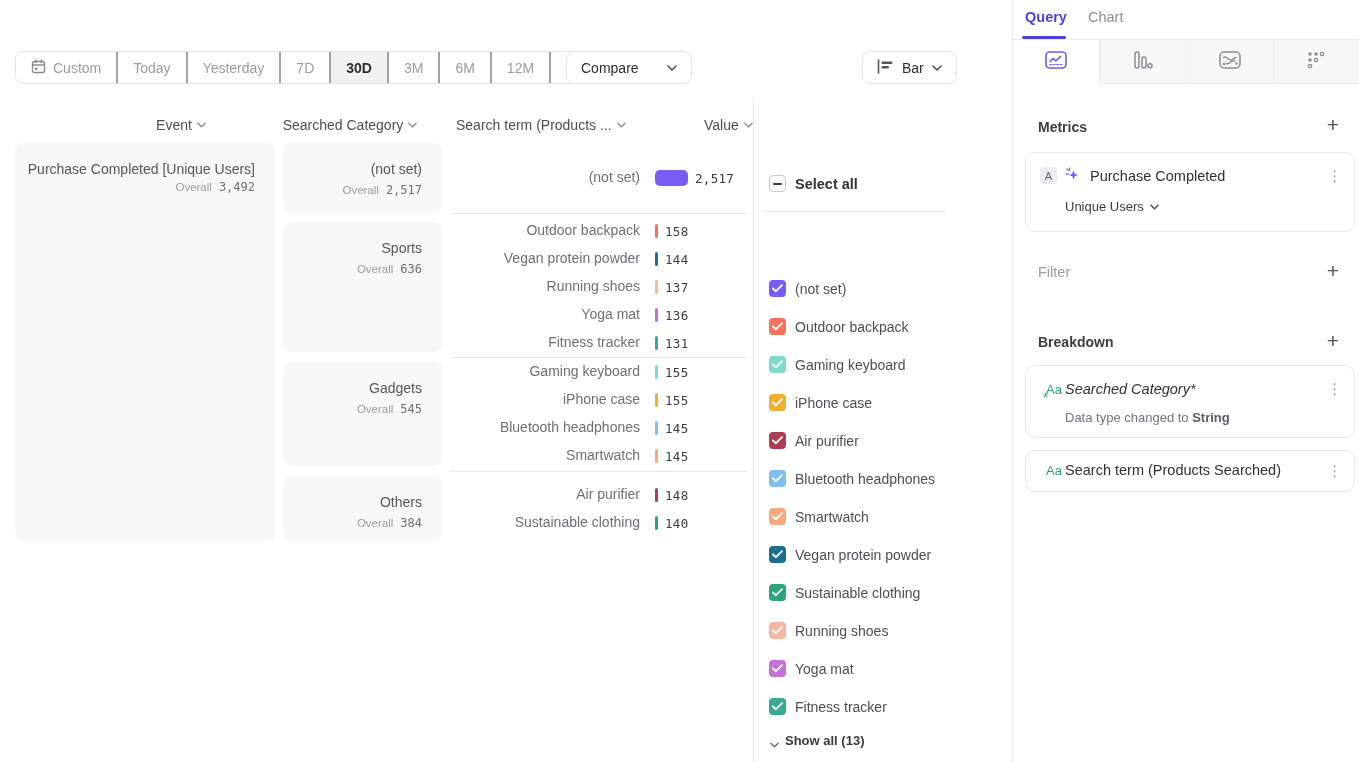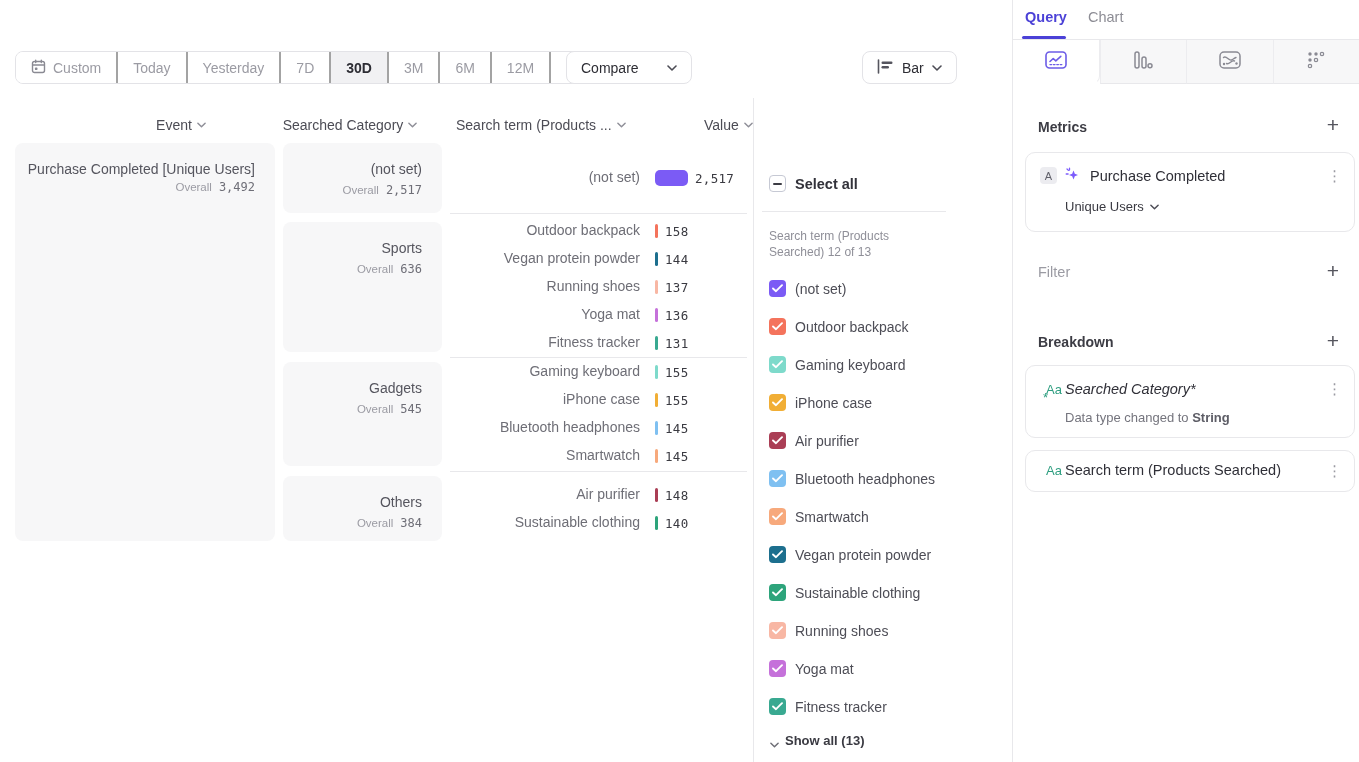--- a/index.html
+++ b/index.html
@@ -284,21 +284,20 @@
 
 
   <div id="select-all">
     <span class="cbx-ind">
         <span class="dash"></span>
       </span>
     <span id="select-all-label">Select all</span>
   </div>
 
   <div id="filter-div"></div>
-  <div id="group-label">Search term (Products Searched) 12 of 13</div>
   <div id="filter-items">
       <div class="fl-item" style="top:280px">
         <span class="cbx" style="background:#7b5bf5">
           <svg width="11" height="9" viewBox="0 0 11 9">
             <path d="M1 4.5L4 7.2L10 1.2" stroke="#fff" stroke-width="1.9" fill="none" stroke-linecap="round" stroke-linejoin="round"></path>
           </svg>
         </span>
         <span class="fl-label">(not set)</span>
       </div>
       <div class="fl-item" style="top:318px">

